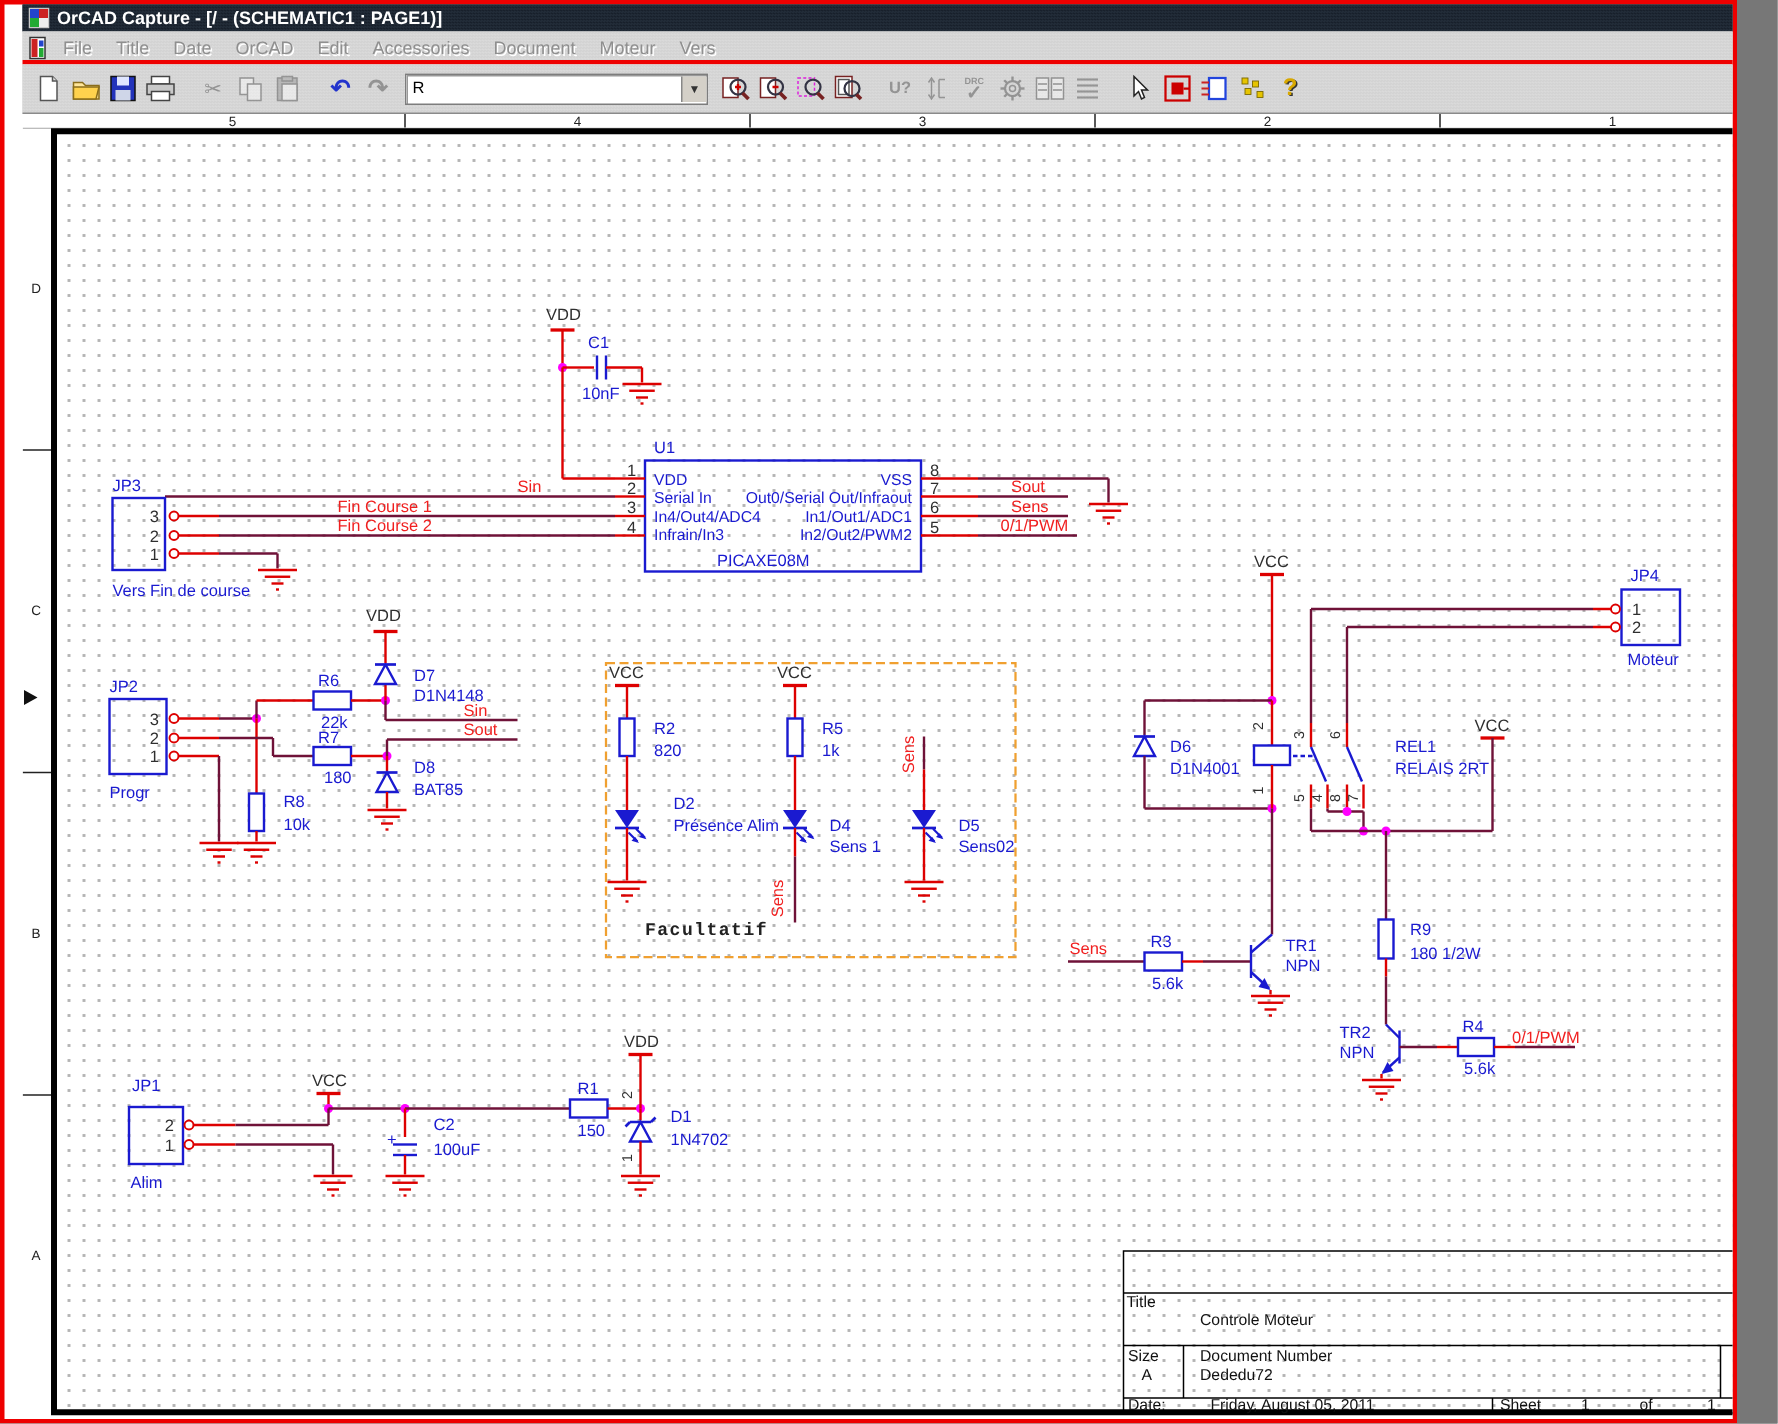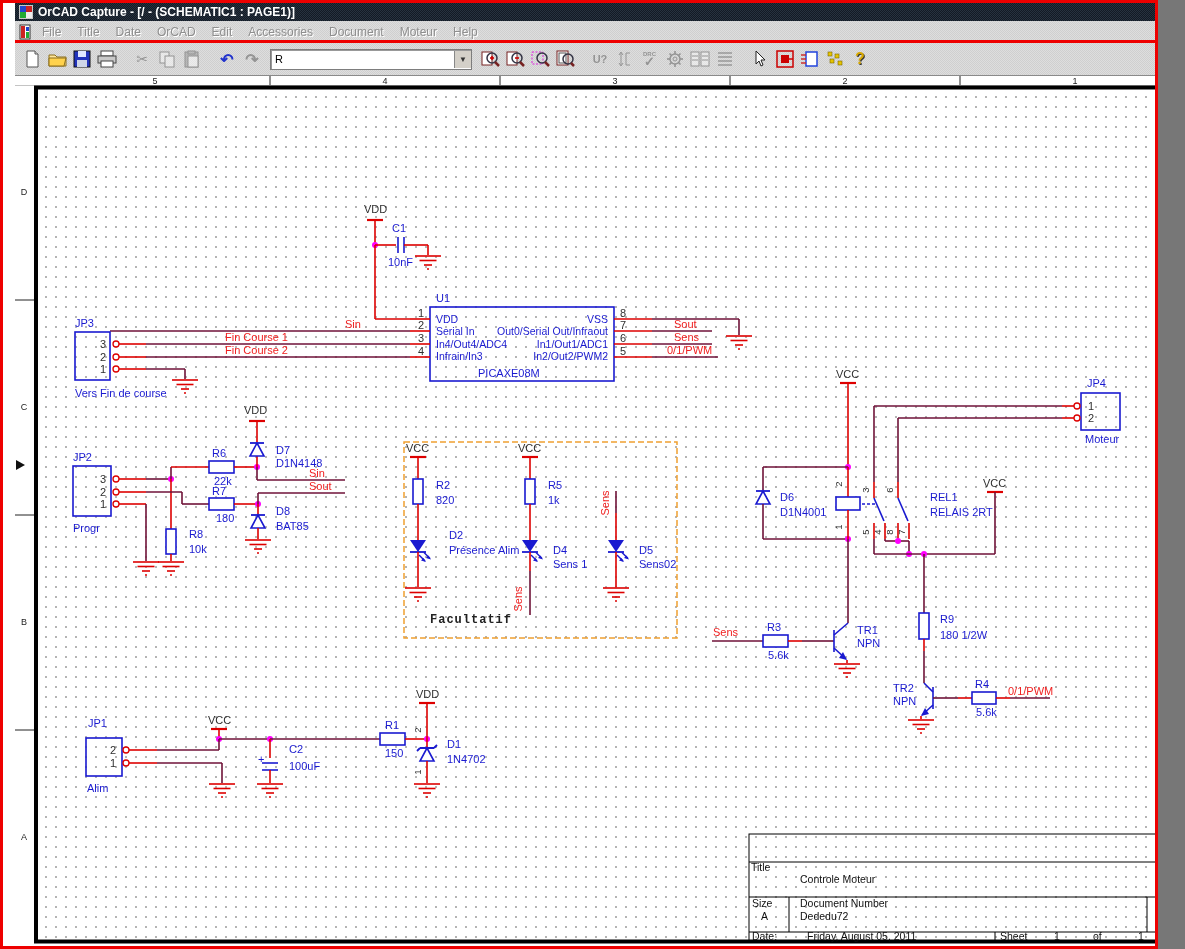--- a/index.html
+++ b/index.html
@@ -72,21 +72,21 @@
       <rect x="9" y="3" width="3" height="4" fill="#2244cc"></rect>
     </svg>
     <span class="menu-item">File</span>
     <span class="menu-item">Title</span>
     <span class="menu-item">Date</span>
     <span class="menu-item">OrCAD</span>
     <span class="menu-item">Edit</span>
     <span class="menu-item">Accessories</span>
     <span class="menu-item">Document</span>
     <span class="menu-item">Moteur</span>
-    <span class="menu-item">Help</span>
+    <span class="menu-item">Vers</span>
   </div>
 
   <div class="reddiv"></div>
 
   <div class="toolbar">
     <div class="tbtn">
       <svg width="18" height="18">
           <path d="M4 1 h8 l3 3 v13 h-11 z" fill="#fff" stroke="#555"></path>
           <path d="M12 1 v3 h3" fill="#ddd" stroke="#555"></path>
         </svg>

